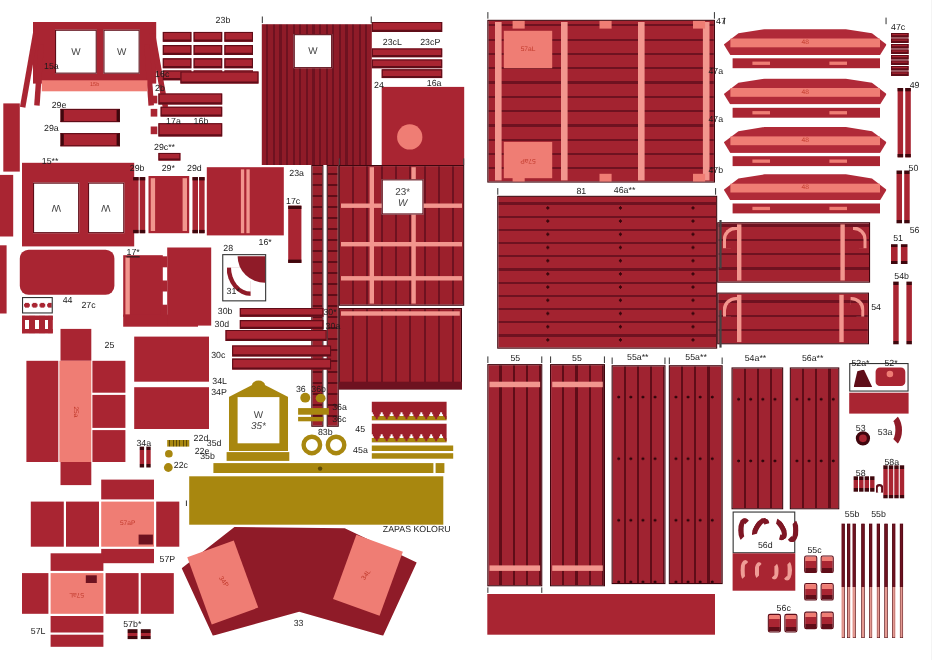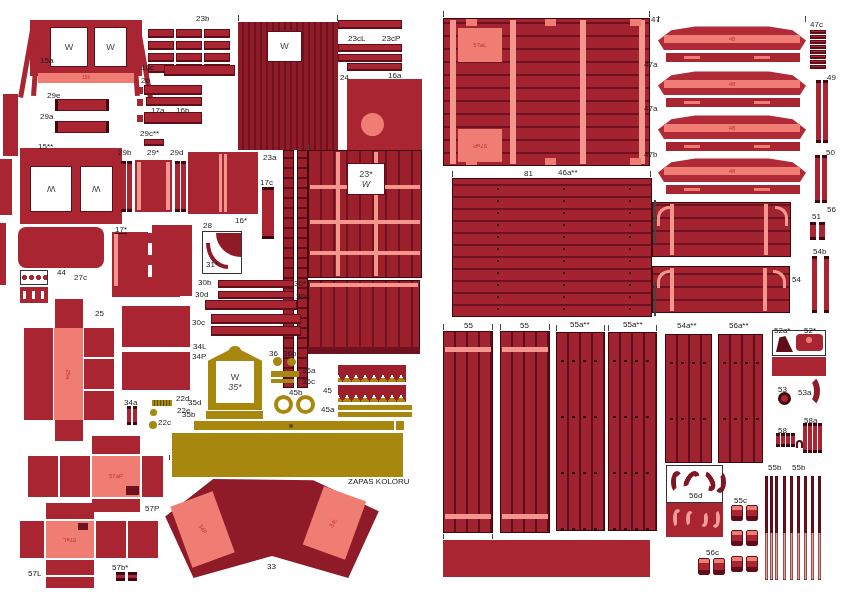--- a/index.html
+++ b/index.html
@@ -387,21 +387,21 @@
     <span class="lbl" style="left: 124px; top: 398px;">34a</span>
     <span class="lbl" style="left: 176px; top: 394px;">22d</span>
     <span class="lbl" style="left: 158px; top: 406px; margin-left: 19px;">22e</span>
     <span class="lbl" style="left: 158px; top: 418px;">22c</span>
     <span class="lbl" style="left: 188px; top: 398px;">35d</span>
     <span class="lbl" style="left: 182px; top: 410px;">35b</span>
     <span class="lbl" style="left: 269px; top: 349px;">36</span>
     <span class="lbl" style="left: 283px; top: 349px;">36b</span>
     <span class="lbl" style="left: 302px; top: 366px;">36a</span>
     <span class="lbl" style="left: 302px; top: 377px;">36c</span>
-    <span class="lbl" style="left: 289px; top: 388px;">45b</span>
+    <span class="lbl" style="left: 289px; top: 388px;">83b</span>
     <span class="lbl" style="left: 323px; top: 386px;">45</span>
     <span class="lbl" style="left: 321px; top: 405px;">45a</span>
     <span class="lbl" style="left: 145px; top: 504px;">57P</span>
     <span class="lbl" style="left: 28px; top: 569px;">57L</span>
     <span class="lbl" style="left: 112px; top: 563px;">57b*</span>
     <span class="lbl" style="left: 267px; top: 562px;">33</span>
     <span class="lbl" style="left: 348px; top: 477px;">ZAPAS KOLORU</span>
     <span class="lbl" style="left: 524px; top: 169px;">81</span>
     <span class="lbl" style="left: 558px; top: 168px;">46a**</span>
     <span class="lbl" style="left: 651px; top: 15px;">47</span>

